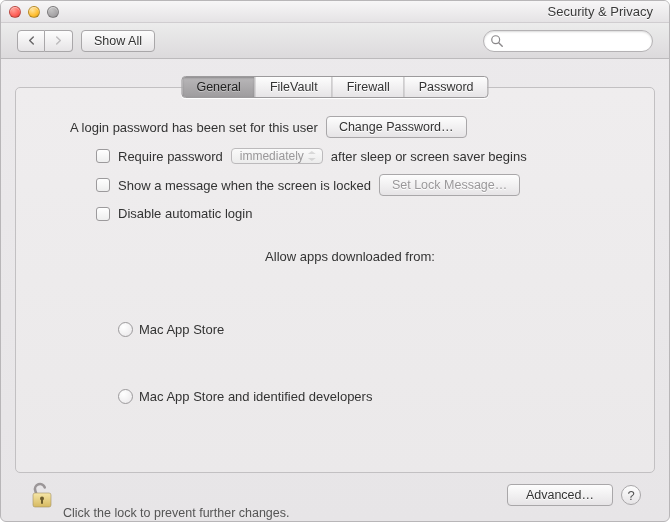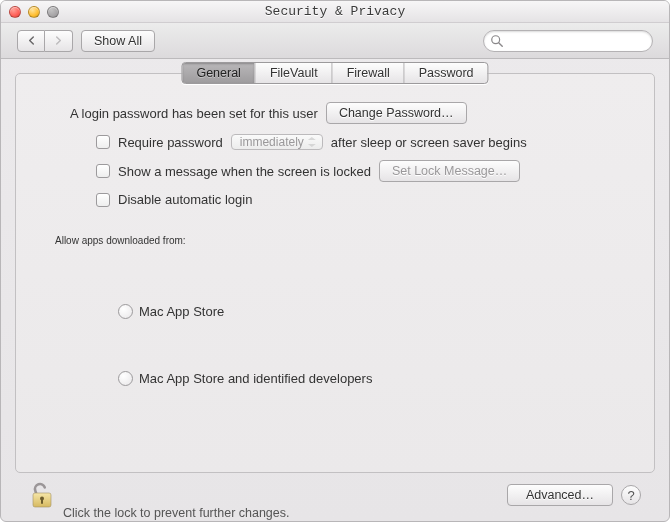--- a/index.html
+++ b/index.html
@@ -4,44 +4,44 @@
 <style>
   * { box-sizing: border-box; margin: 0; padding: 0; }
   html, body { width: 670px; height: 522px; font-family: "Lucida Grande", "Helvetica Neue", Arial, sans-serif; font-size: 13px; color: #333; }
   .window { width: 670px; height: 522px; background: linear-gradient(#eceaec, #e7e5e7); border: 1px solid #b8b6b8; border-radius: 6px; overflow: hidden; display: flex; flex-direction: column; }
   .titlebar { height: 22px; display: flex; align-items: center; position: relative; background: linear-gradient(#f7f6f7, #e5e3e5); border-bottom: 1px solid #d0cdd0; }
   .traffic { display: flex; gap: 7px; padding-left: 8px; }
   .tl { width: 12px; height: 12px; border-radius: 50%; border: 0.5px solid rgba(0,0,0,0.25); box-shadow: inset 0 1px 1px rgba(255,255,255,0.5); }
   .tl.red { background: radial-gradient(circle at 35% 30%, #ff9f96, #ff5f57 60%, #d64137); }
   .tl.yellow { background: radial-gradient(circle at 35% 30%, #ffe39a, #ffbd2e 60%, #c8981e); }
   .tl.green { background: radial-gradient(circle at 35% 30%, #c2c1c2, #a7a5a7 60%, #8f8d8f); }
-  .title { position: absolute; left: 0; right: 0; text-align: center; font-size: 13px; color: #3a3a3a; text-shadow: 0 1px 0 #fff; pointer-events:none;font-family:Liberation Mono, monospace; }
+  .title { position: absolute; left: 0; right: 16px; text-align: right; font-size: 13px; color: #3a3a3a; text-shadow: 0 1px 0 #fff; pointer-events:none; }
   .toolbar { height: 36px; display: flex; align-items: center; padding: 0 16px; gap: 8px; background: linear-gradient(#ececec, #dcdadc); border-bottom: 1px solid #bcbabc; }
   .pillgroup { display: flex; }
   .pillbtn { width: 28px; height: 22px; background: linear-gradient(#fdfdfd,#e6e4e6); border: 1px solid #a9a7a9; display:flex; align-items:center; justify-content:center; }
   .pillbtn:first-child { border-radius: 4px 0 0 4px; }
   .pillbtn:last-child { border-radius: 0 4px 4px 0; border-left: none; }
   .btn { height: 22px; padding: 0 12px; background: linear-gradient(#fdfdfd,#e6e4e6); border: 1px solid #a9a7a9; border-radius: 4px; font-size: 12.5px; color:#333; display:flex; align-items:center; text-shadow: 0 1px 0 #fff; cursor:default; white-space:nowrap; }
   .btn.disabled { color:#9a989a; }
   .spacer { flex: 1; }
   .searchwrap { position: relative; width: 170px; }
   .search { width: 100%; height: 22px; border-radius: 11px; border: 1px solid #b4b2b4; background: #fff; padding: 0 8px 0 26px; font-size: 12px; outline:none; box-shadow: inset 0 1px 2px rgba(0,0,0,0.15); }
   .searchicon { position:absolute; left:7px; top:4px; width:14px; height:14px; }
-  .content { flex:1; padding: 14px 14px 0 14px; display:flex; flex-direction:column; }
+  .content { flex:1; padding: 28px 14px 0 14px; display:flex; flex-direction:column; }
   .panel { flex:1; background: linear-gradient(#efedee,#ebe9ea); border: 1px solid #c2c0c2; border-radius: 5px; position: relative; padding: 28px 36px 16px 36px; }
   .tabs { position: absolute; top: -12px; left: 50%; transform: translateX(-50%); display:flex; height: 22px; border: 1px solid #9c9a9c; border-radius: 4px; overflow:hidden; background: linear-gradient(#fdfdfd,#e6e4e6); box-shadow: 0 1px 0 #fff; }
   .tab { padding: 0 14px; font-size: 12.5px; display:flex; align-items:center; border-right: 1px solid #b4b2b4; text-shadow:0 1px 0 #fff; cursor:default; }
   .tab:last-child { border-right:none; }
   .tab.active { background: linear-gradient(#b9b7b9, #9e9c9e); color:#222; text-shadow:0 1px 0 rgba(255,255,255,0.35); box-shadow: inset 0 1px 2px rgba(0,0,0,0.25); }
   .row { display:flex; align-items:center; gap:8px; margin-bottom: 10px; font-size: 13px; }
   .row.indent { padding-left: 44px; }
   .checkbox { width:14px; height:14px; border:1px solid #9c9a9c; border-radius:3px; background: linear-gradient(#fff,#eee); flex-shrink:0; }
   .select { height: 16px; border:1px solid #bcbabc; border-radius:4px; background: linear-gradient(#fafafa,#ececec); padding: 0 18px 0 8px; font-size:12px; color:#9a989a; position:relative; display:flex; align-items:flex-end; }
   .select::after { content:""; position:absolute; right:6px; top:50%; transform:translateY(-50%); width:8px; height:10px; background: linear-gradient(#bbb,#bbb); clip-path: polygon(50% 0, 100% 30%, 0 30%, 50% 0, 0 70%, 100% 70%, 50% 100%, 0 70%); opacity:0.5; }
-  .sectionlabel { font-size:10px; margin: 28px 0 12px 3px; }
+  .sectionlabel { font-size:13px; margin: 28px 0 12px 30px; text-align: center; }
   .radiogroup { padding-left: 66px; display:flex; flex-direction:column; gap: 6px; }
   .radio-row { display:flex; align-items:center; gap:6px; font-size:13px;margin-top:46px; }
   .radio { width:15px; height:15px; border-radius:50%; border:1px solid #9c9a9c; background: radial-gradient(circle at 35% 30%, #fff, #e8e6e8); display:flex; align-items:center; justify-content:center; flex-shrink:0; }
   .radio.selected::after { content:""; width:7px; height:7px; border-radius:50%; background: radial-gradient(circle at 30% 25%, #7fb8ff, #1e6fd6 60%, #0b4fa6); }
   .highlight { border: 3px solid #e0317e; border-radius: 3px; padding: 2px 8px 2px 2px; display:inline-flex; align-items:center; gap:6px; margin-left:-5px; }
   .footer { height: 48px; display:flex; align-items:center; padding: 0 14px 4px 14px; gap:8px; }
   .locktext { font-size:12.5px; color:#555;margin-top:36px; }
   .help { width:20px; height:20px; border-radius:50%; border:1px solid #a9a7a9; background: linear-gradient(#fdfdfd,#e6e4e6); display:flex; align-items:center; justify-content:center; font-size:13px; color:#555; }
   svg { display:block; }
 </style>

